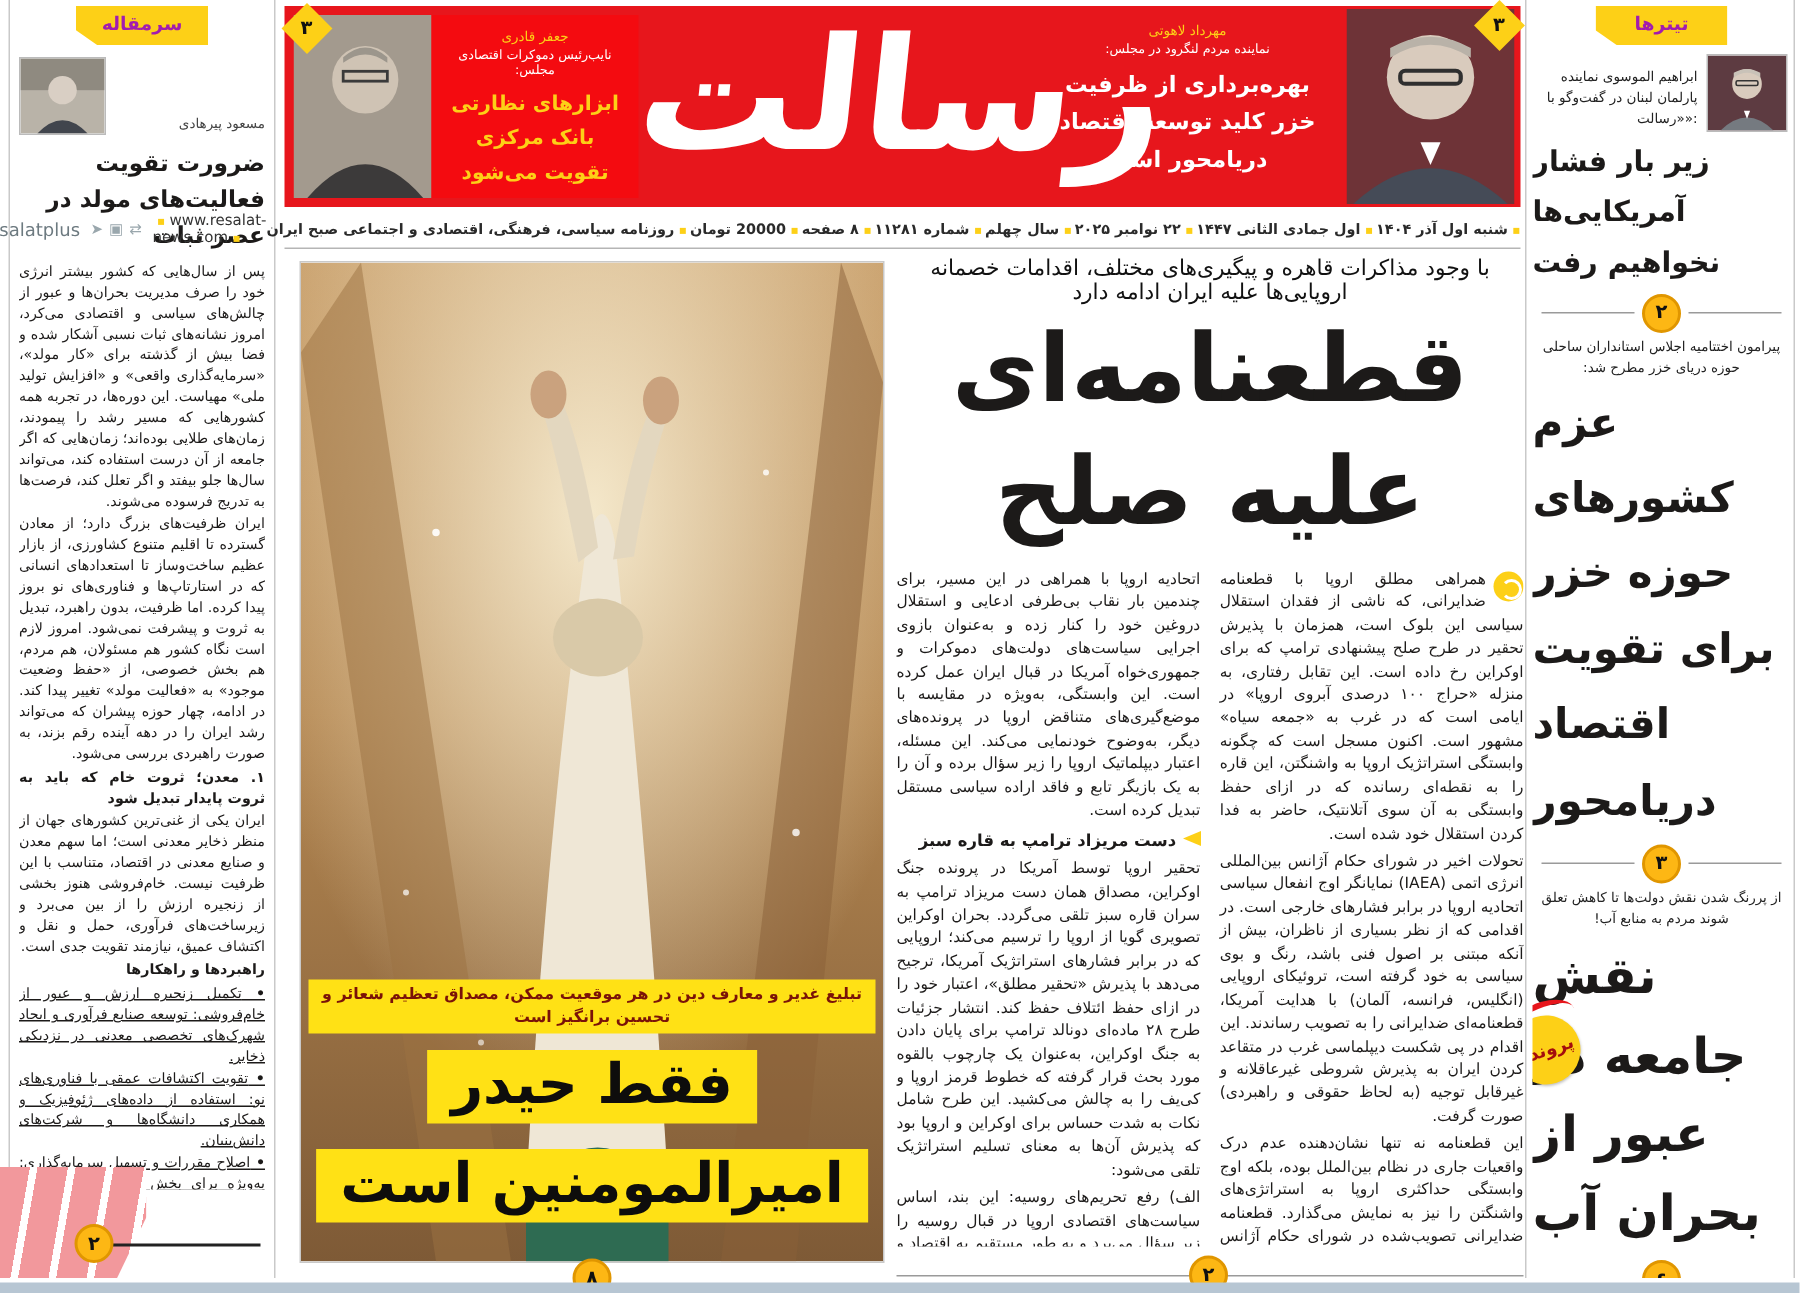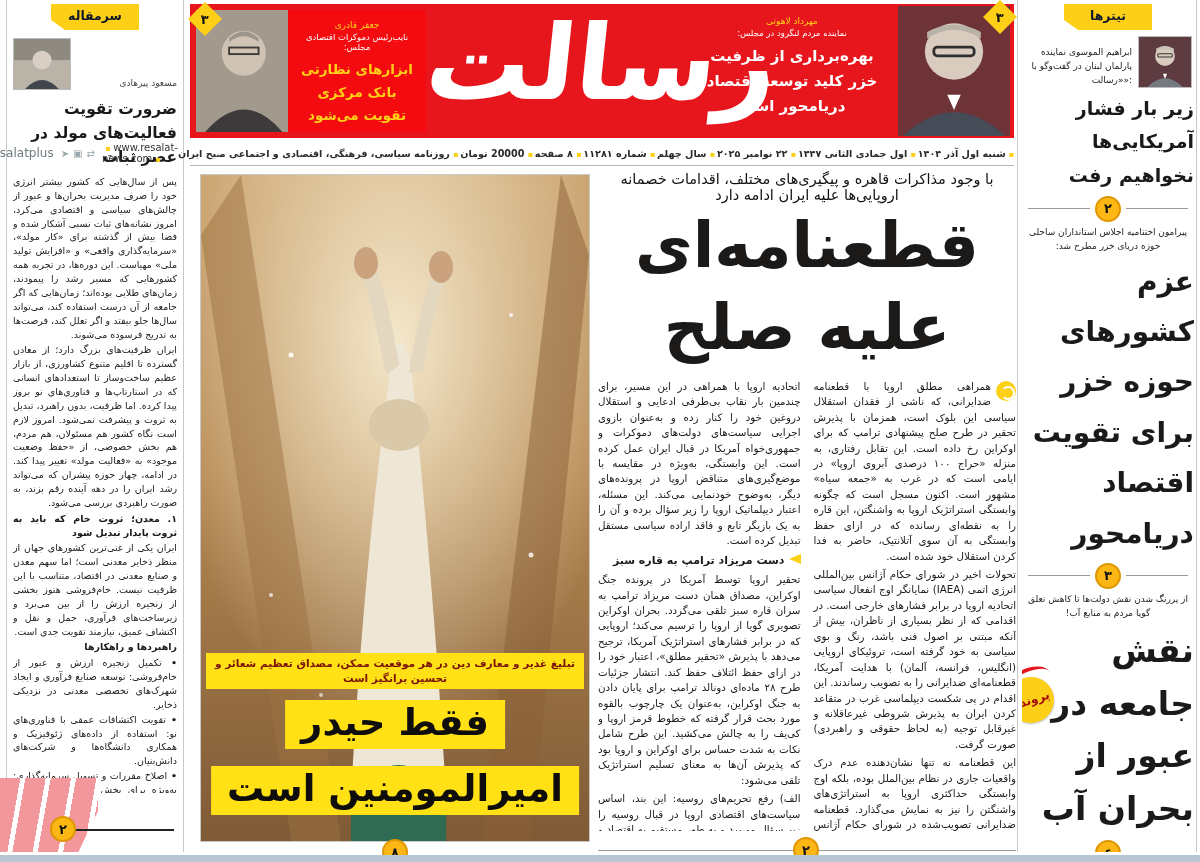--- a/index.html
+++ b/index.html
@@ -9,36 +9,36 @@
 
   
   .vrule { position:absolute; top:0; width:1px; height:852px; background:#c9c9c9; }
   .bottom-strip { position:absolute; left:0; top:855px; width:1200px; height:7px; background:#b7c6d3; }
 
   
   .page-badge { width:26px; height:26px; border-radius:50%; background:#fdb714; border:2px solid #e09600;
     color:#111; font-weight:bold; font-size:13px; display:flex; align-items:center; justify-content:center; flex:0 0 auto; }
   .rule-badge { display:flex; align-items:center; gap:5px; margin:4px 6px; }
   .rule-badge .ln { flex:1; height:1px; background:#9a9a9a; }
-  .ribbon { background:#fdd017; color:#0f172a; font-weight:bold; font-size:12.5px; text-align:center;
+  .ribbon { background:#fdd017; color:#a21caf; font-weight:bold; font-size:12.5px; text-align:center;
     padding:4px 0 7px; width:88px; margin:2px auto 0; clip-path:polygon(0 0,100% 0,100% 100%,16% 100%,0 62%); }
   .diamond { position:absolute; width:24px; height:24px; background:#fdd017; transform:rotate(45deg);
     display:flex; align-items:center; justify-content:center; }
   .diamond span { transform:rotate(-45deg); font-weight:bold; font-size:13px; color:#111; }
 
   
   .editorial { position:absolute; left:13px; top:2px; width:164px; height:850px; overflow:hidden; }
   .ed-author { display:flex; direction:ltr; align-items:flex-end; gap:8px; margin-top:8px; }
   .ed-photo { width:58px; height:52px; border:1px solid #bbb; flex:0 0 auto; }
   .ed-name { flex:1; text-align:right; font-size:9px; color:#444; padding-bottom:2px; }
   .ed-title { font-size:15.5px; font-weight:900; line-height:1.55; text-align:right; margin:7px 0 6px; }
   .ed-body { font-size:9.5px; line-height:1.46; text-align:justify; height:618px; overflow:hidden; }
   .ed-body p { margin-bottom:2px; }
   .ed-sub { font-weight:bold; }
-  .ed-body li { list-style:none; margin-bottom:1px; }
+  .ed-body li { list-style:none; margin-bottom:1px;text-decoration:underline; }
   .ed-body li::before { content:"• "; font-weight:bold; }
   .watermark { position:absolute; left:0; top:778px; width:98px; height:74px;
     background:repeating-linear-gradient(100deg,#f2989c 0 20px,#ffffff 20px 25px);
     clip-path:polygon(0 0,100% 0,100% 45%,80% 100%,0 100%); }
   .ed-endrule { position:absolute; left:72px; top:829px; width:102px; height:2px; background:#222; }
   .ed-badge { position:absolute; left:50px; top:816px; }
 
   
   .masthead { position:absolute; left:190px; top:4px; width:824px; height:134px; background:#e7161c; }
   .logo { position:absolute; left:50%; top:-6px; transform:translateX(-50%) skewX(-6deg);
@@ -94,21 +94,21 @@
     border-color:transparent #fdd017 transparent transparent; margin-left:4px; }
   .ma-endrule { position:absolute; left:598px; top:850px; width:418px; height:1px; background:#9a9a9a; }
   .ma-badge { position:absolute; left:793px; top:837px; }
 
   
   .hl-col { position:absolute; left:1022px; top:2px; width:172px; height:850px; overflow:hidden; }
   .hl-kicker { font-size:9px; color:#222; text-align:center; line-height:1.55; margin:4px 4px 0; }
   .hl-item1-row { display:flex; direction:ltr; gap:6px; margin-top:6px; padding:0 2px; }
   .hl-item1-row .hl-kicker { flex:1; text-align:right; margin:10px 0 0; }
   .hl-photo { width:54px; height:52px; border:1px solid #bbb; flex:0 0 auto; }
-  .hl-title { text-align:right; font-weight:900; line-height:1.75; }
+  .hl-title { text-align:left; font-weight:900; line-height:1.75; }
   .t1 { font-size:19px; margin-top:4px; }
   .t2 { font-size:28px; margin-top:3px; line-height:1.8; }
   .t3 { font-size:33px; margin-top:4px; line-height:1.6; }
   .t4 { font-size:21px; margin:6px 2px 4px; line-height:1.8; }
   .hl-item3 { position:relative; }
   .parvandeh { position:absolute; left:-14px; top:84px; width:46px; height:46px; background:#fdd017; border-radius:50%;
     transform:rotate(-18deg); display:flex; align-items:center; justify-content:center;
     font-size:12px; font-weight:bold; color:#a40d0d; box-shadow:0 1px 2px rgba(0,0,0,.25); }
   .parvandeh .swoosh { position:absolute; top:-8px; left:-6px; width:56px; height:30px;
     border-top:4px solid #e7161c; border-radius:50%; transform:rotate(-10deg); }
@@ -305,21 +305,21 @@
 
     <div class="hl-kicker">پیرامون اختتامیه اجلاس استانداران ساحلی حوزه دریای خزر مطرح شد:</div>
     <div class="hl-title t2">عزم کشورهای حوزه خزر برای تقویت اقتصاد دریامحور</div>
     <div class="rule-badge">
       <span class="ln"></span>
         <span class="page-badge">۳</span>
         <span class="ln"></span>
     </div>
 
     <div class="hl-item3">
-      <div class="hl-kicker">از پررنگ شدن نقش دولت‌ها تا کاهش تعلق گویا مردم به منابع آب!</div>
+      <div class="hl-kicker">از پررنگ شدن نقش دولت‌ها تا کاهش تعلق شوند مردم به منابع آب!</div>
       <div class="hl-title t3">نقش جامعه در عبور از بحران آب</div>
       <div class="parvandeh">
         <span class="swoosh"></span>
         <span>پرونده</span>
       </div>
     </div>
     <div class="rule-badge">
       <span class="ln"></span>
         <span class="page-badge">۶</span>
         <span class="ln"></span>

